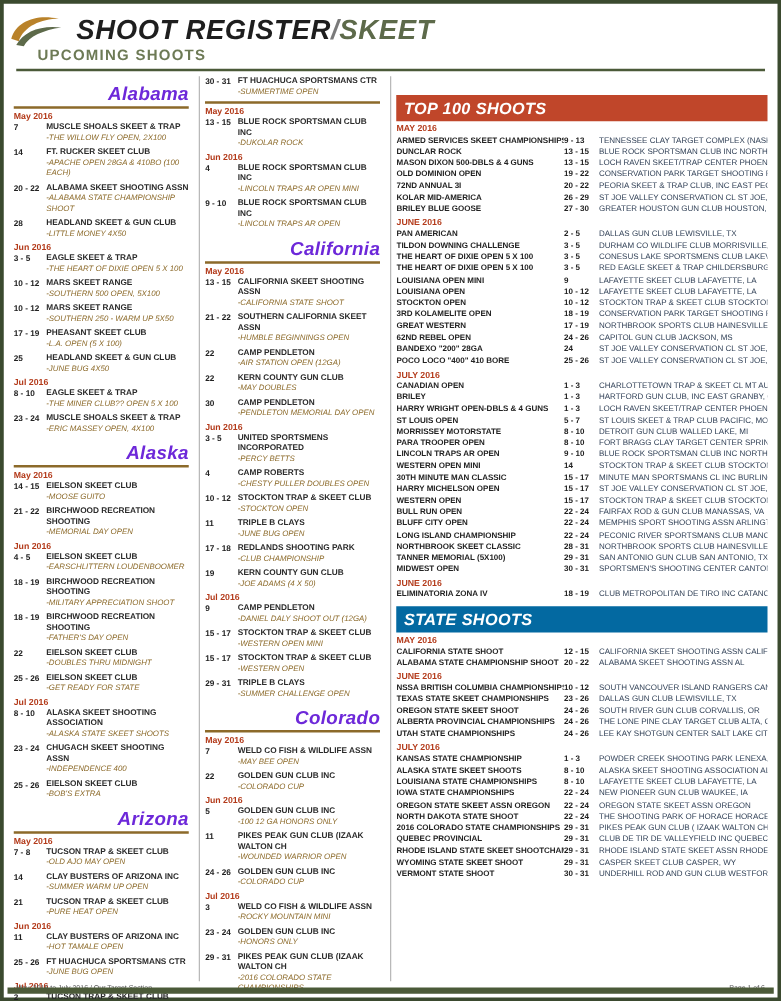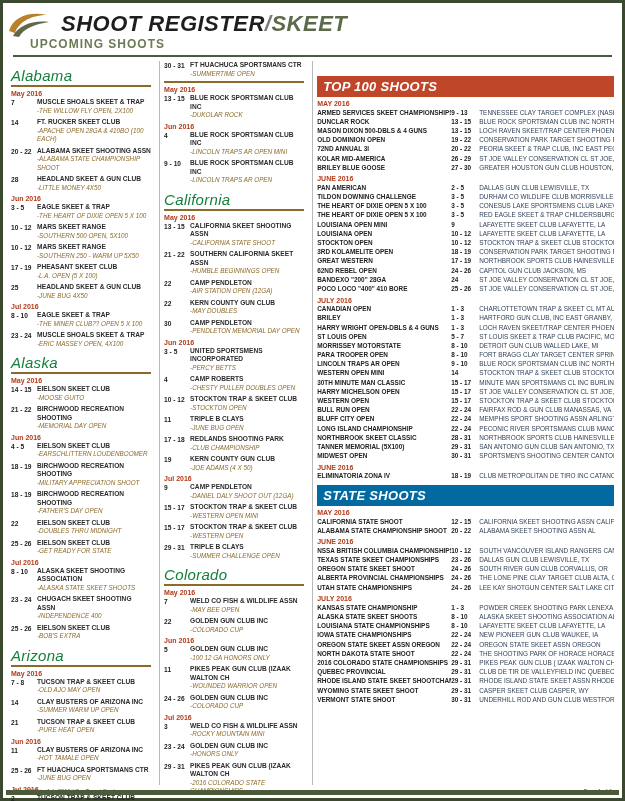--- a/index.html
+++ b/index.html
@@ -55,23 +55,23 @@
   }
   .col{box-sizing:border-box;}
   .col1{width:148px;padding-right:4px;}
   .col2{width:148px;padding-right:4px;}
   .col3{width:305px;}
   .vdiv{
     width:1px;background:#b9b9b9;margin:0 4px;flex:0 0 auto;
   }
   
   .state{
-    text-align:left;
-    font-size:15px;font-weight:normal;font-style:italic;
-    color:#15803d;
+    text-align:right;
+    font-size:15px;font-weight:bold;font-style:italic;
+    color:#6d28d9;
     margin:6px 0 1px 0;
     letter-spacing:0.3px;
   }
   .state-rule{
     height:2px;background:#8c6a2a;margin:0 0 3px 0;
   }
   
   .month{
     font-size:7px;font-weight:bold;color:#b33a1a;
     margin:3px 0 0 0;line-height:8px;

